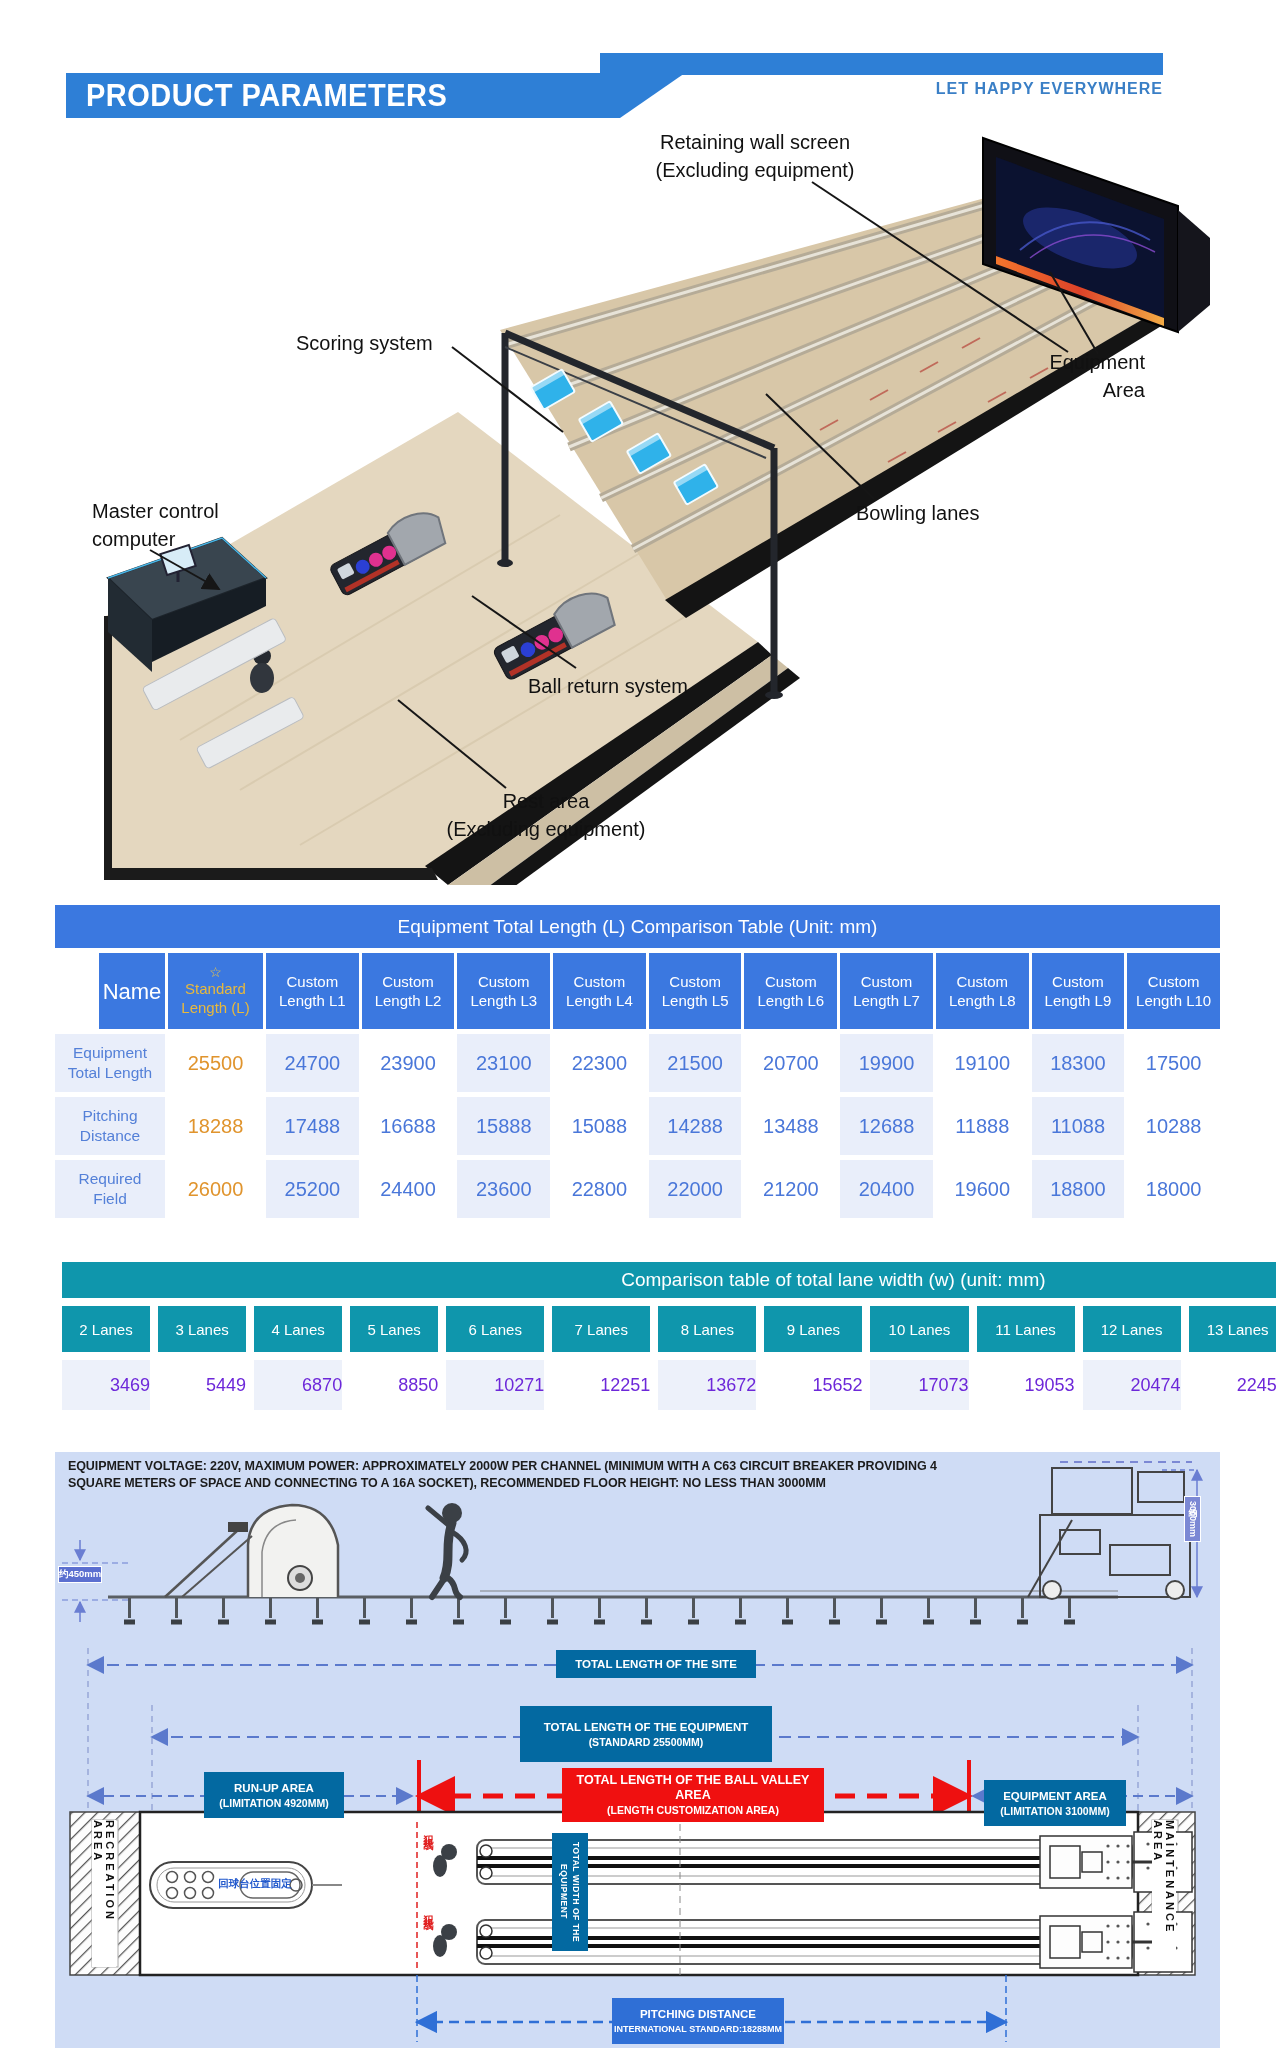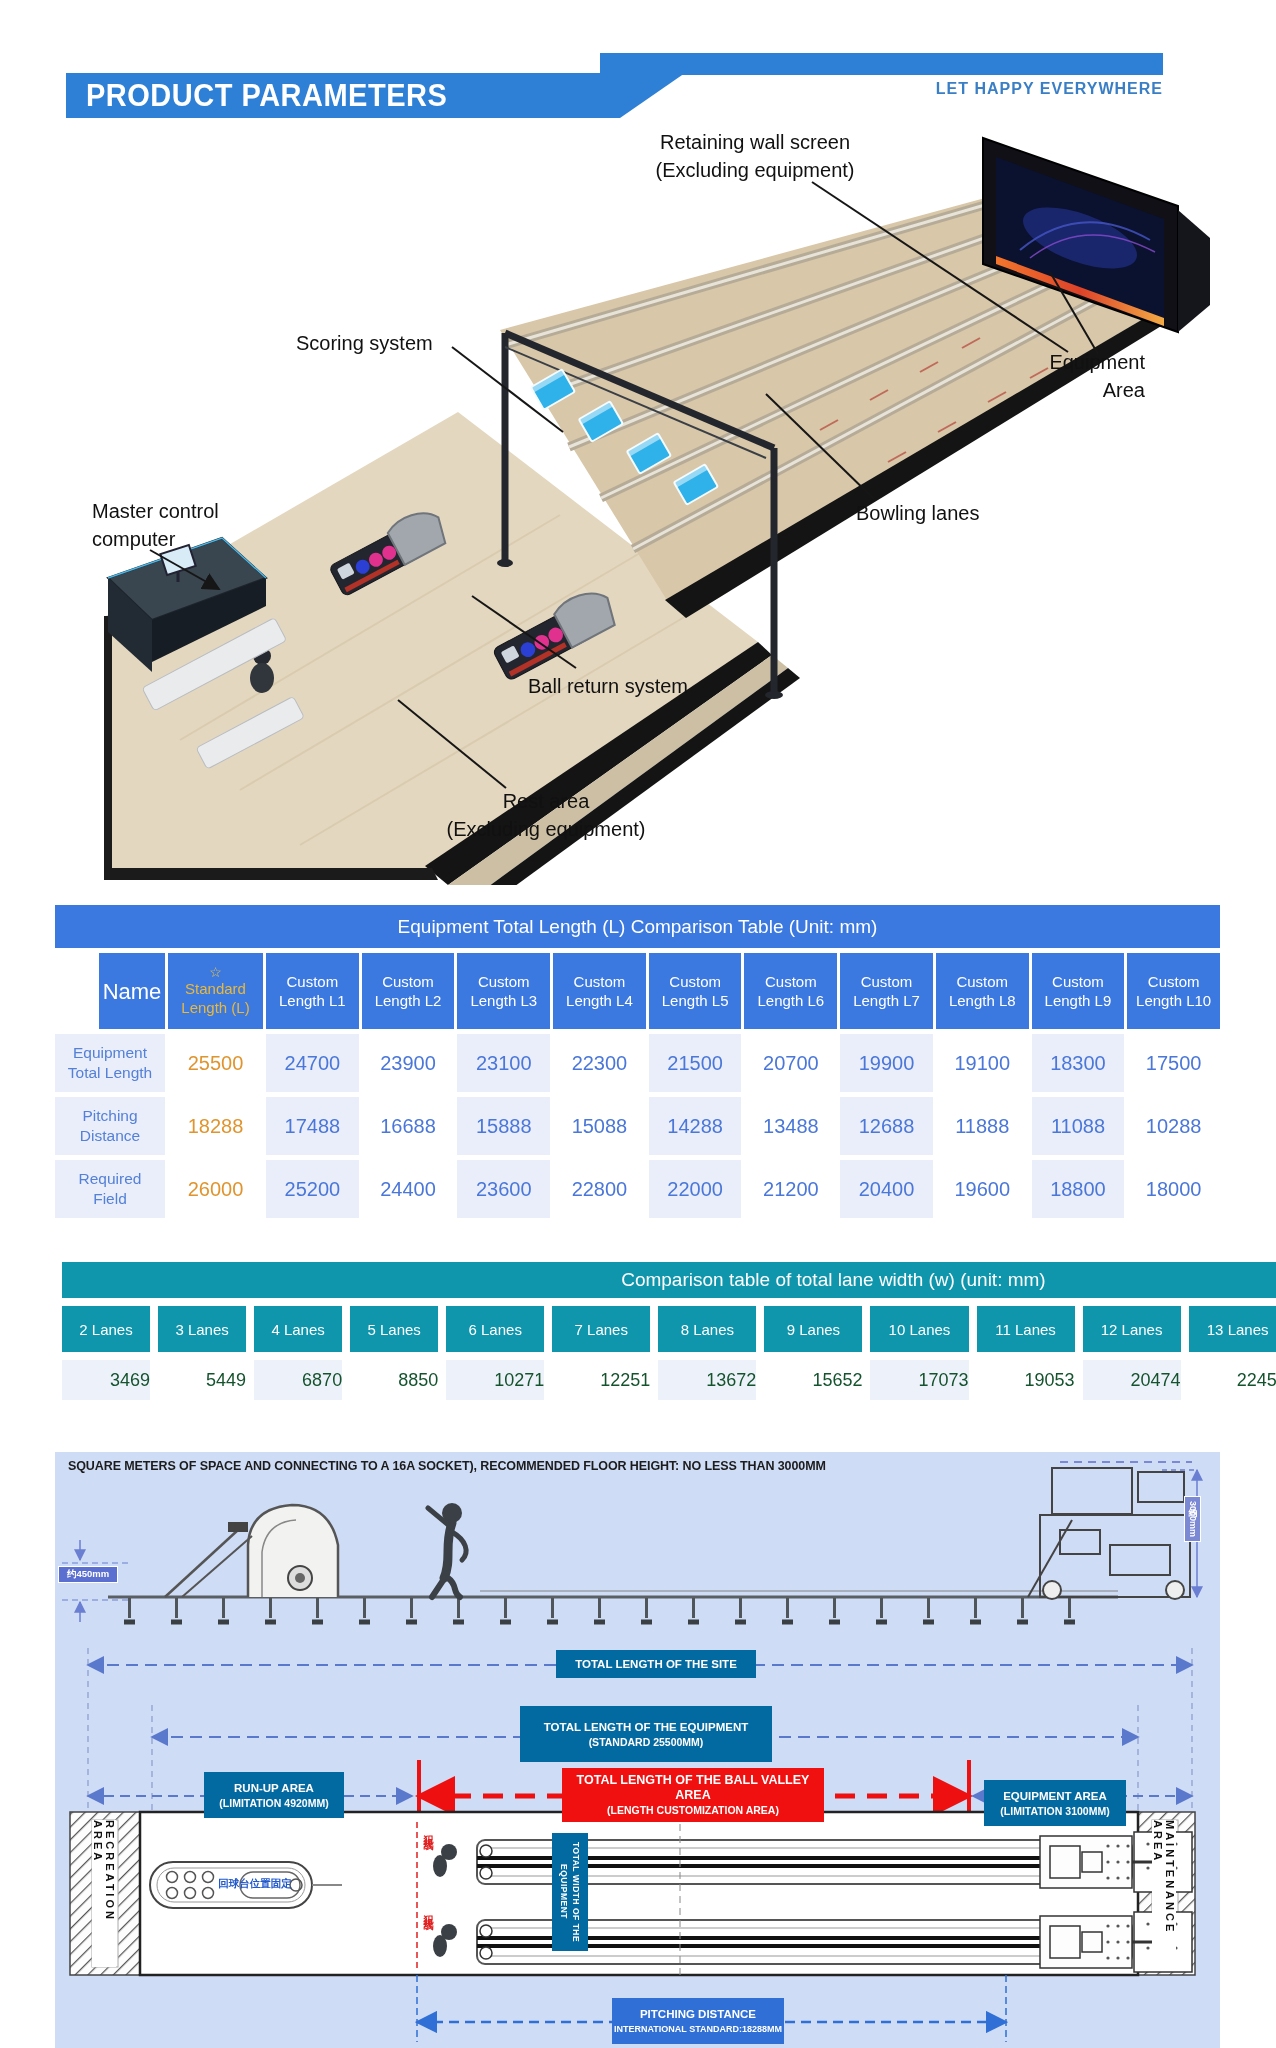--- a/index.html
+++ b/index.html
@@ -30,21 +30,21 @@
   .lav{background:#e9eefa;}  .white{background:#fff;}
   .rl{font-size:15.5px;line-height:20px;color:#5480d8;}
   .val{font-size:20px;color:#4a77d9;}
   .std-val{font-size:20px;color:#e0942d;}
   #t2-grid{left:62px;top:1262px;width:1165px;display:grid;z-index:4;
            grid-template-columns:repeat(15,1fr);column-gap:2px;row-gap:4px;gap:8px;}
   .t2-title{grid-column:1/-1;height:36px;background:#0f96ac;color:#fff;display:flex;
             align-items:center;justify-content:center;font-size:19px;}
   .t2h{background:#0f96ac;color:#fff;height:46px;display:flex;align-items:center;
        justify-content:center;font-size:15px;white-space:nowrap;}
-  .t2v{height:40px;display:flex;align-items:center;justify-content:center;font-size:18px;color:#14532d;padding-left:48px;}
+  .t2v{height:50px;display:flex;align-items:center;justify-content:center;font-size:18px;color:#6d28d9;padding-left:48px;}
   .lav2{background:#edf1fa;}
   
   #panel{left:55px;top:1452px;width:1165px;height:596px;background:#cfdcf5;}
   #note{left:68px;top:1458px;width:900px;color:#1c1c1c;font-size:12.5px;font-weight:700;
         line-height:17px;letter-spacing:-.1px;z-index:6;}
   .badge{position:absolute;background:#0369a1;color:#fff;display:flex;flex-direction:column;
          align-items:center;justify-content:center;text-align:center;font-weight:700;z-index:6;}
   .badge .b1{font-size:11.5px;line-height:15px;}
   .badge .b2{font-size:10.5px;line-height:14px;}
   #badge-site{left:556px;top:1650px;width:200px;height:28px;}
@@ -58,21 +58,21 @@
   #badge-pitch{left:612px;top:1998px;width:172px;height:46px;background:#2f6fd6;}
   #badge-pitch .b2{font-size:9px;}
   .areatxt{position:absolute;writing-mode:vertical-rl;font-size:11px;font-weight:700;
            letter-spacing:3px;color:#111;background:#fff;width:24px;height:147px;display:flex;
            align-items:center;justify-content:center;z-index:6;}
   .foul{position:absolute;writing-mode:vertical-rl;color:#e02020;font-size:10px;font-weight:700;
         letter-spacing:2px;z-index:6;}
   #desk-label{left:200px;top:1877px;width:110px;text-align:center;color:#2158cc;font-size:10.5px;
               font-weight:700;z-index:6;}
   #dim-left{left:58px;top:1566px;background:#5b6fd0;border:1px solid #fff;color:#fff;
-            font-size:9.5px;font-weight:700;padding:1px 8px;z-index:6;}
+            font-size:9.5px;font-weight:700;padding:1px 0;z-index:6;}
   #dim-right{left:1184px;top:1496px;background:#7b88d4;border:1px solid #fff;color:#fff;
              font-size:9px;font-weight:700;writing-mode:vertical-rl;padding:4px 1px;z-index:6;}
   svg{position:absolute;}
 </style>
 </head>
 <body>
 
 <div class="abs" id="banner-bar"></div>
 <div class="abs" id="banner">
   <span>PRODUCT PARAMETERS</span>
@@ -520,20 +520,21 @@
   <rect x="240" y="1872" width="60" height="26" rx="13" fill="none" stroke="#666" stroke-width="1.5"></rect>
   <circle cx="296" cy="1885" r="6" fill="none" stroke="#555" stroke-width="1.5"></circle>
   <line x1="312" y1="1885" x2="342" y2="1885" stroke="#888" stroke-width="2"></line>
 
   <line x1="417" y1="1975" x2="417" y2="2042" stroke="#2f6fd6" stroke-width="1.5" stroke-dasharray="7 4"></line>
   <line x1="1006" y1="1975" x2="1006" y2="2042" stroke="#2f6fd6" stroke-width="1.5" stroke-dasharray="7 4"></line>
   <line x1="417" y1="2022" x2="1006" y2="2022" stroke="#2f6fd6" stroke-width="2.5" stroke-dasharray="10 6" marker-start="url(#arrD)" marker-end="url(#arrD)"></line>
 </svg>
 
 <div class="abs" id="note">
+  <div>EQUIPMENT VOLTAGE: 220V, MAXIMUM POWER: APPROXIMATELY 2000W PER CHANNEL (MINIMUM WITH A C63 CIRCUIT BREAKER PROVIDING 4</div>
   <div>SQUARE METERS OF SPACE AND CONNECTING TO A 16A SOCKET), RECOMMENDED FLOOR HEIGHT: NO LESS THAN 3000MM</div>
 </div>
 <div class="badge" id="badge-site">
   <span class="b1">TOTAL LENGTH OF THE SITE</span>
 </div>
 <div class="badge" id="badge-equip">
   <span class="b1">TOTAL LENGTH OF THE EQUIPMENT</span>
   <span class="b2">(STANDARD  25500MM)</span>
 </div>
 <div class="badge" id="badge-runup">

